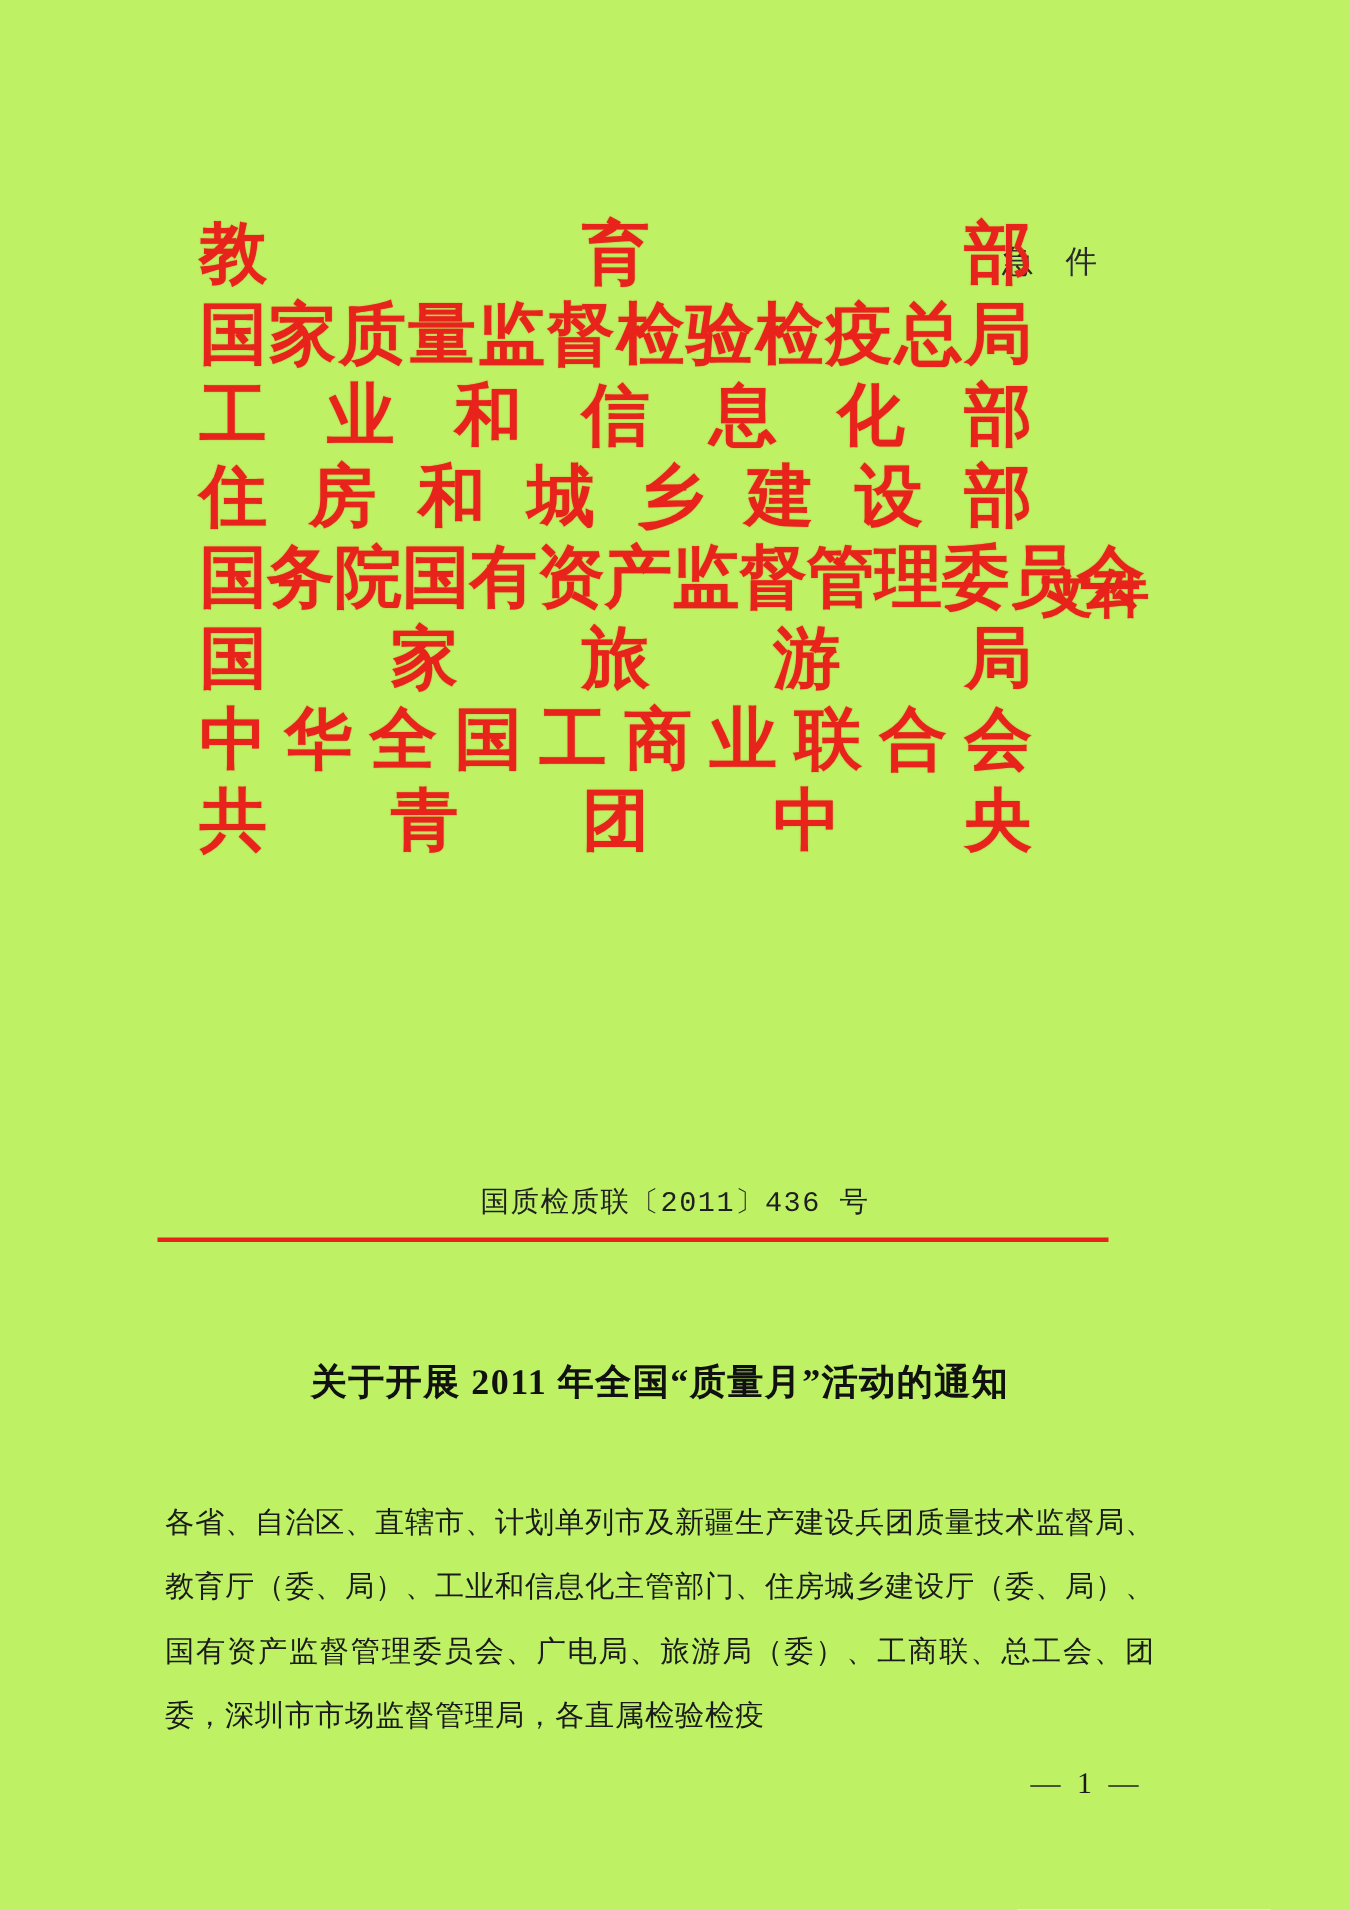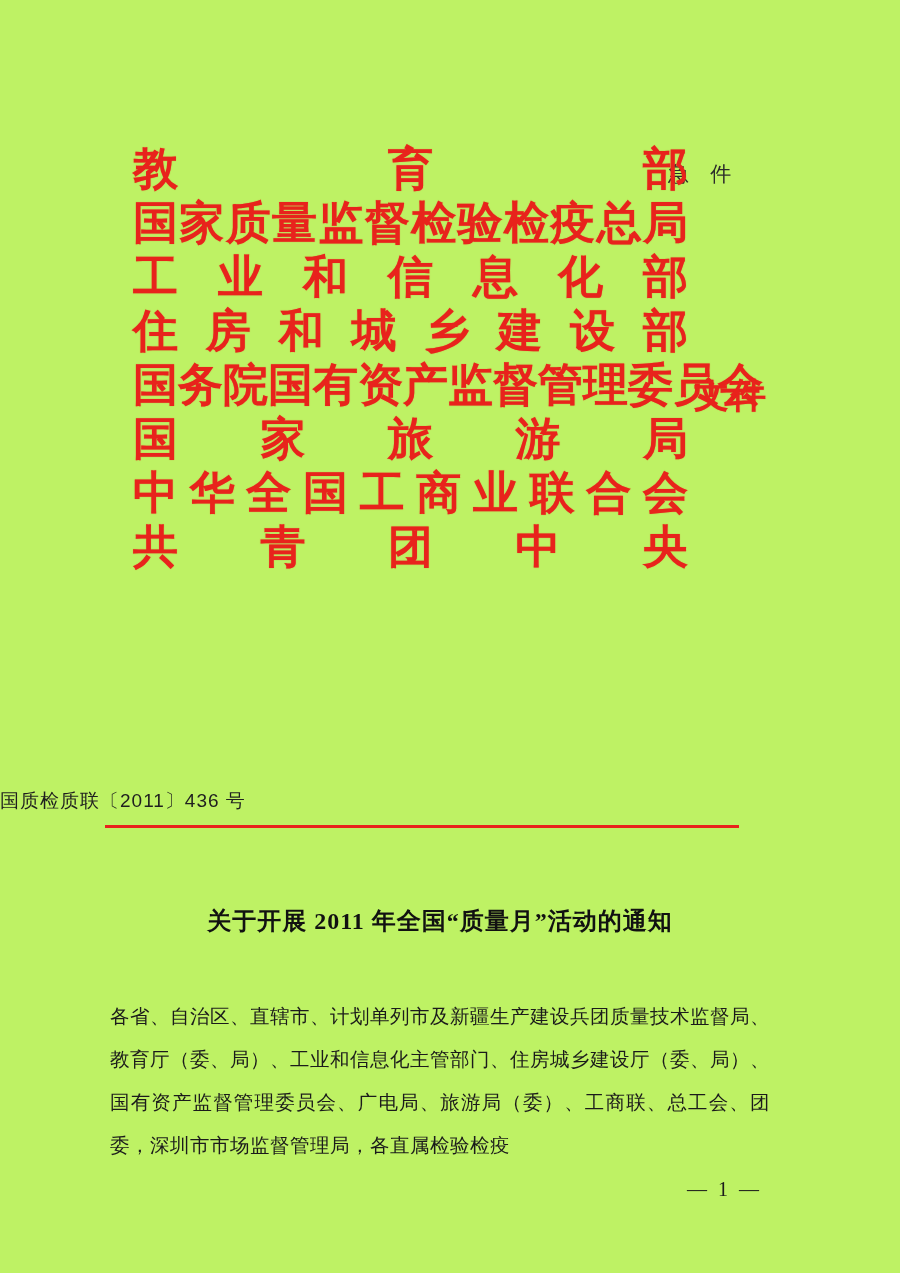--- a/index.html
+++ b/index.html
@@ -77,21 +77,22 @@
     letter-spacing: 2px;
     white-space: nowrap;
     text-shadow: 0 0 1px rgba(232,35,28,0.55);
   }
 
   .doc-number {
     position: absolute;
     left: 0;
     top: 668px;
     width: 900px;
-    font-family: Liberation Sans, sans-serif;
+    text-align: center;
+    font-family: Liberation Mono, monospace;
     font-size: 19px;
     letter-spacing: 1px;
     color: #1f1f1f;
   }
 
   .red-rule {
     position: absolute;
     left: 105px;
     top: 705px;
     width: 634px;
@@ -112,21 +113,21 @@
     letter-spacing: 1px;
     color: #111111;
   }
 
   
   .body-text {
     position: absolute;
     left: 110px;
     top: 995px;
     width: 660px;
-    font-family: Liberation Sans, sans-serif;
+    font-family: Liberation Mono, monospace;
     font-size: 19.5px;
     line-height: 43px;
     color: #1b1b1b;
     letter-spacing: 0.5px;
   }
   .body-text p {
     margin: 0;
     text-align: justify;
   }
 

